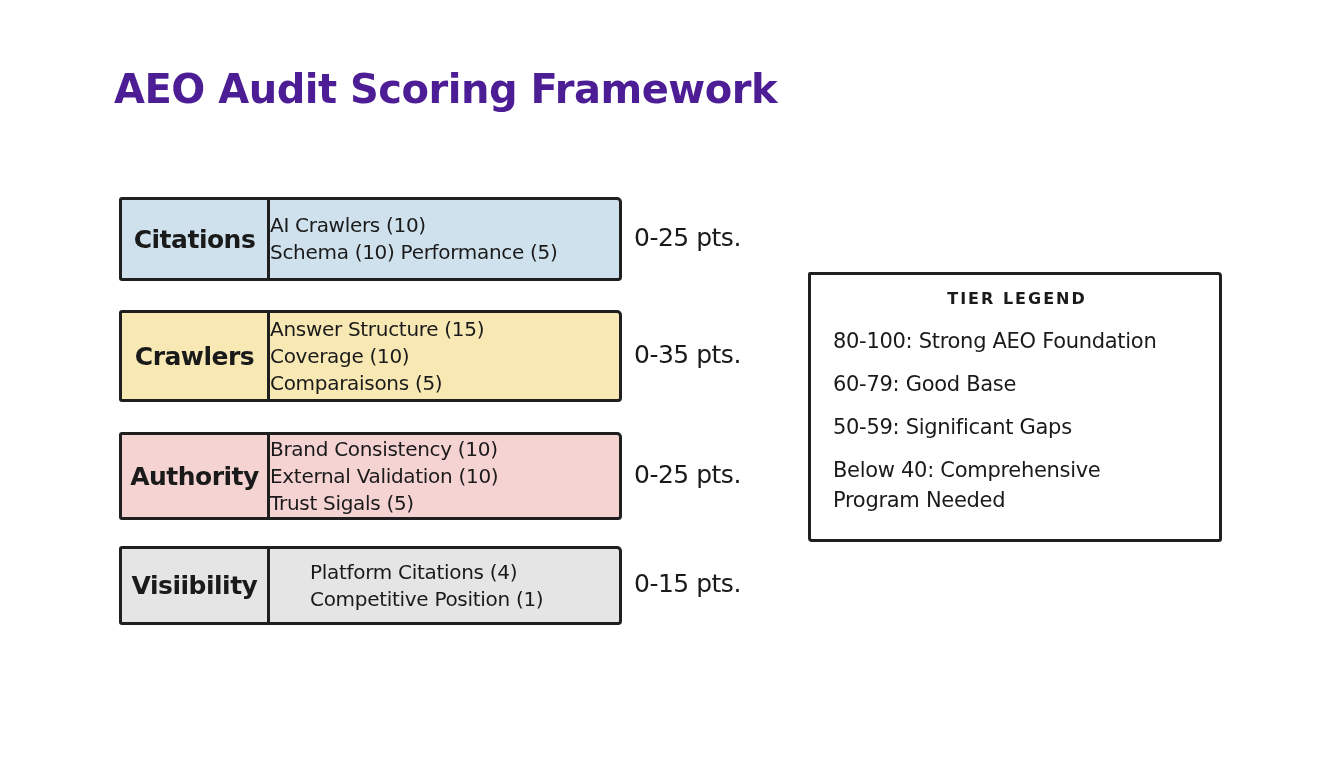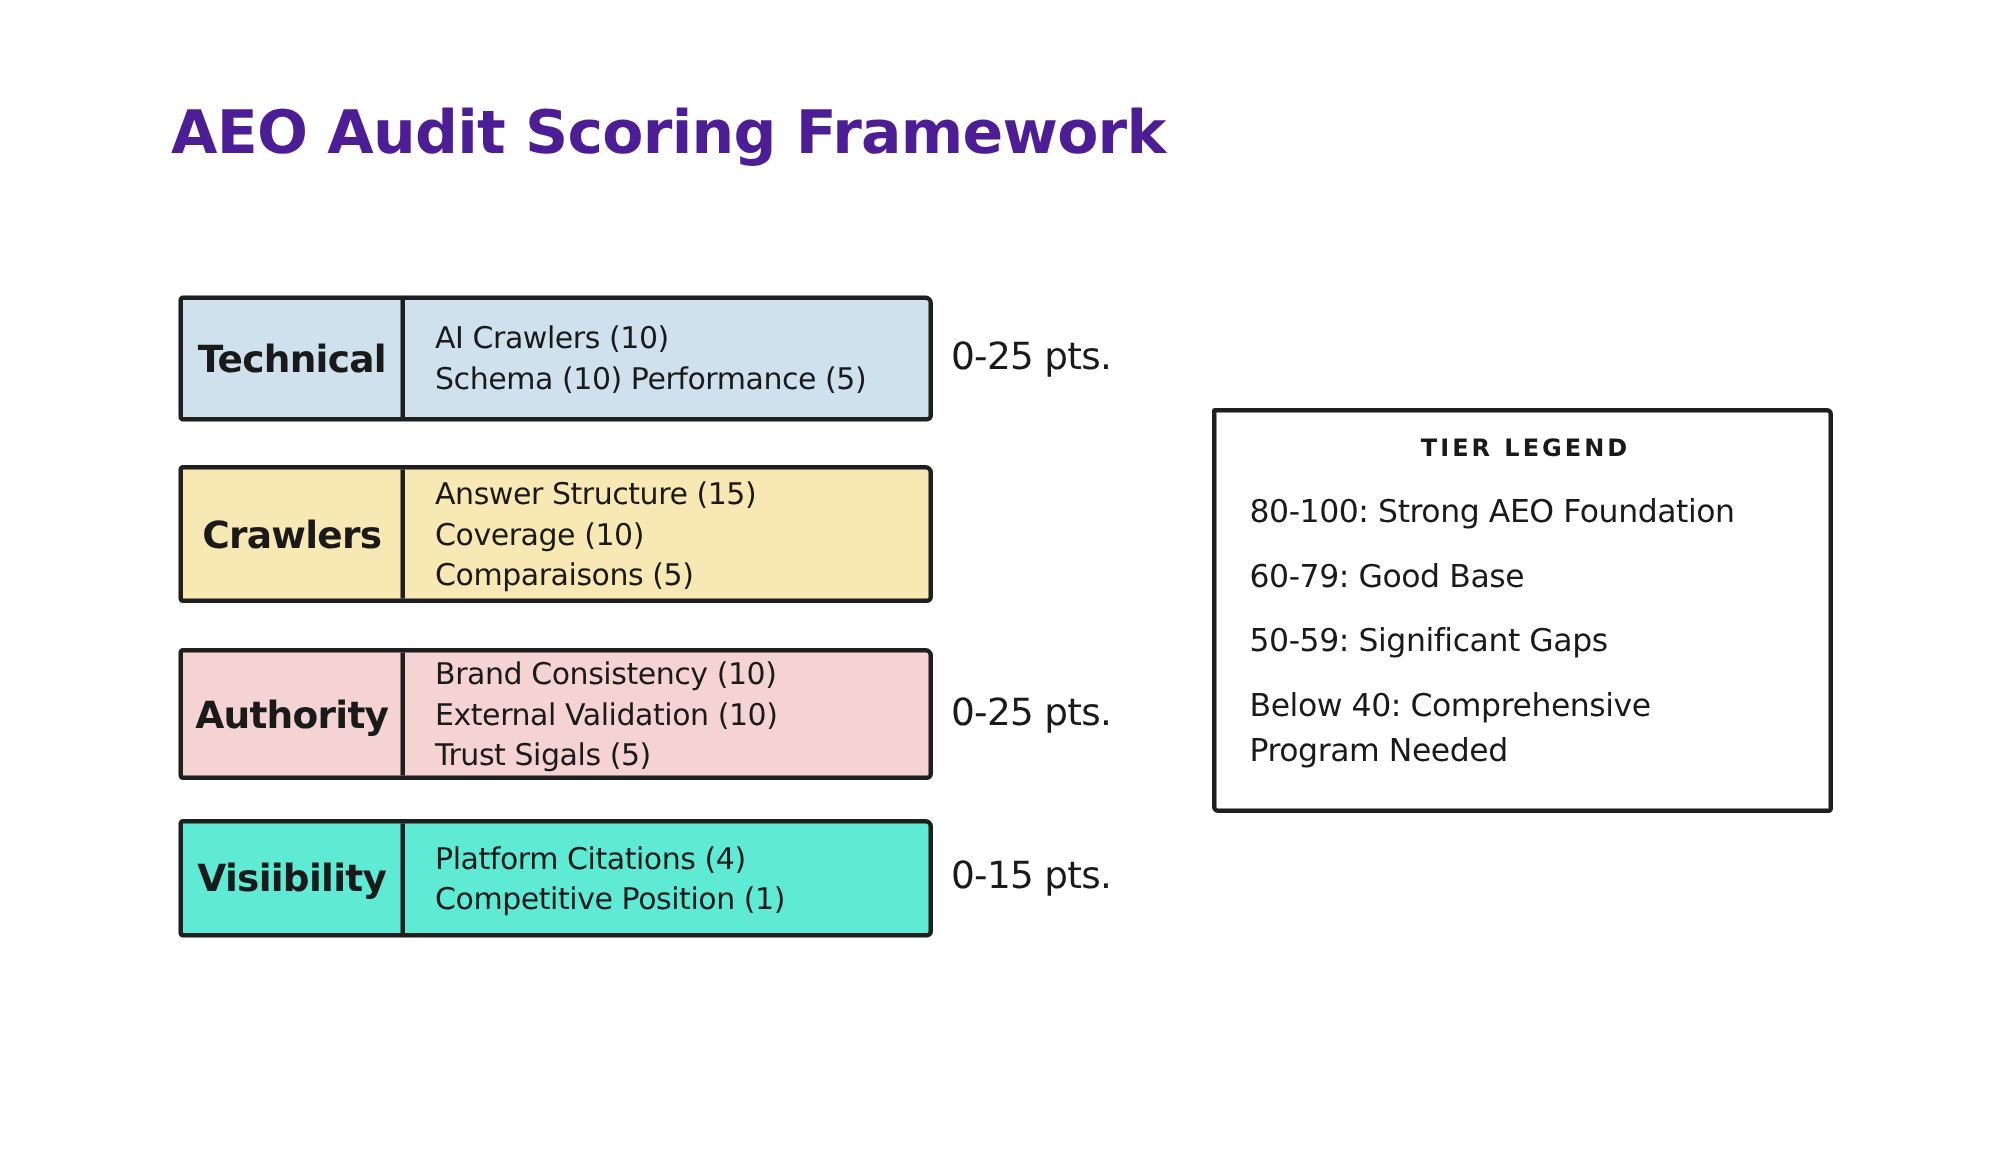--- a/index.html
+++ b/index.html
@@ -46,21 +46,20 @@
     justify-content: center;
     font-size: 25px;
     font-weight: 700;
     letter-spacing: -0.5px;
   }
   .cell-details {
     flex: 1 1 auto;
     display: flex;
     flex-direction: column;
     justify-content: center;
-    padding-left: 20px;
     padding-right: 6px;
   }
   .detail-line {
     font-size: 20px;
     font-weight: 500;
     line-height: 27px;
     letter-spacing: -0.3px;
     white-space: nowrap;
   }
   .pts {
@@ -107,48 +106,49 @@
   }
 </style>
 </head>
 <body>
 
 <div class="canvas">
 
   <h1 class="title">AEO Audit Scoring Framework</h1>
 
   <div class="row r1" style="background-color: rgb(207, 225, 236);">
-    <div class="cell-label">Technical</div>
+    <div class="cell-label">Citations</div>
     <div class="cell-details">
       <div class="detail-line">AI Crawlers (10)</div>
       <div class="detail-line">Schema (10) Performance (5)</div>
     </div>
   </div>
   <div class="pts p1">0-25 pts.</div>
 
   <div class="row r2" style="background-color: rgb(247, 232, 180);">
     <div class="cell-label">Crawlers</div>
     <div class="cell-details">
       <div class="detail-line">Answer Structure (15)</div>
       <div class="detail-line">Coverage (10)</div>
       <div class="detail-line">Comparaisons (5)</div>
     </div>
   </div>
+  <div class="pts p2">0-35 pts.</div>
 
   <div class="row r3" style="background-color: rgb(245, 211, 211);">
     <div class="cell-label">Authority</div>
     <div class="cell-details">
       <div class="detail-line">Brand Consistency (10)</div>
       <div class="detail-line">External Validation (10)</div>
       <div class="detail-line">Trust Sigals (5)</div>
     </div>
   </div>
   <div class="pts p3">0-25 pts.</div>
 
-  <div class="row r4" style="background-color: #5eead4;">
+  <div class="row r4" style="background-color: #e5e5e5; gap: 40px;">
     <div class="cell-label">Visiibility</div>
     <div class="cell-details">
       <div class="detail-line">Platform Citations (4)</div>
       <div class="detail-line">Competitive Position (1)</div>
     </div>
   </div>
   <div class="pts p4">0-15 pts.</div>
 
   <div class="legend">
     <div class="legend-title">TIER LEGEND</div>

